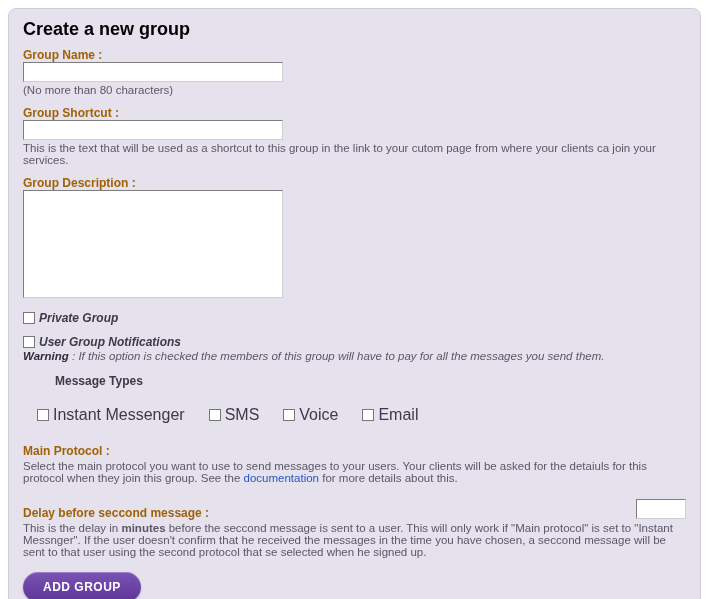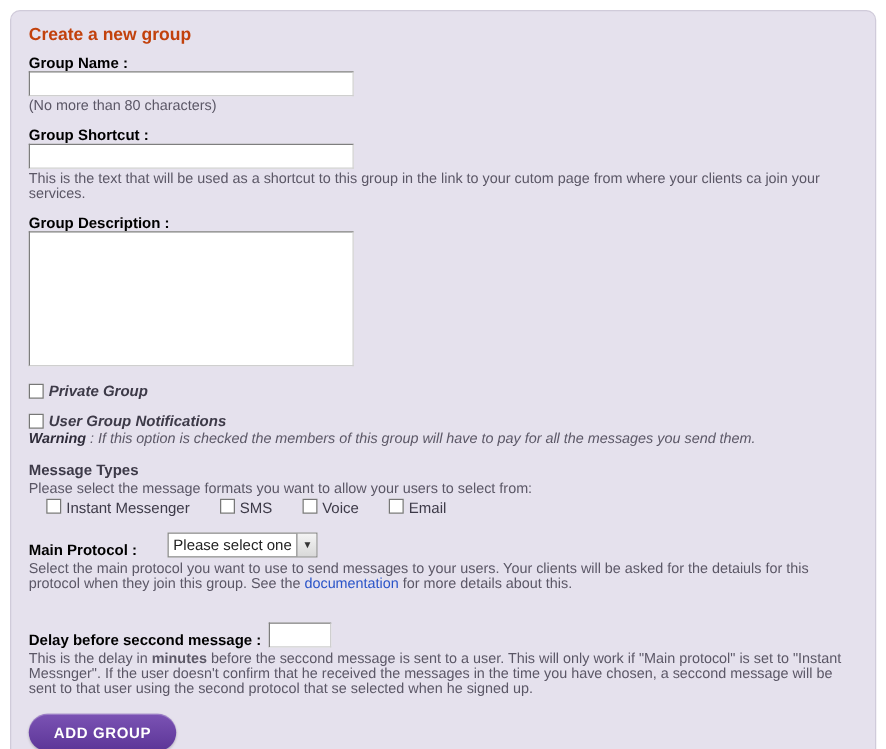--- a/index.html
+++ b/index.html
@@ -13,27 +13,27 @@
     width: 709px;
   }
   .card {
     background: #e5e1ed;
     border: 1px solid #d0cbda;
     border-radius: 8px;
     padding: 10px 14px 22px;
   }
   h1 {
     margin: 0 0 8px;
-    font-size: 14px;
-    color: #c2410c;
+    font-size: 18px;
+    color: #000000;
     font-weight: bold;
   }
   .field-label {
     font-weight: bold;
-    color: #000000;
+    color: #a16207;
     margin-top: 8px;
     font-size: 12px;
   }
   .field-label.inline { display:inline; }
   .txt {
     font-family: inherit;
     font-size: 12px;
     background: #fff;
     border-top: 1px solid #7e7e7e;
     border-left: 1px solid #7e7e7e;
@@ -55,24 +55,24 @@
     width: 12px;
     height: 12px;
     border: 1px solid #777;
     background:#fff;
     display:inline-block;
     vertical-align:middle;
   }
   .cb-label { font-weight: bold; color:#3d3a48; font-size:12px; }
   .warn { font-size:11.5px; color:#5b5766; margin-top:1px; }
   .warn b { color:#2f2c3a; }
-  .section-head { font-weight:bold; color:#3d3a48; font-size:12px; margin-top:12px; }
+  .section-head { font-weight:bold; color:#3d3a48; font-size:12px; margin-top:12px;margin-left:32px; }
   .types-row { margin-top:2px; display:flex; gap:24px; align-items:center; padding-left:14px; }
-  .type-item { display:flex; gap:4px; font-size:12px; color:#3d3a48; }
-  .proto-row { margin-top:12px; display:flex; align-items:center; gap:24px; }
+  .type-item { display:flex; align-items:center; gap:4px; font-size:16px; color:#3d3a48;margin-top:16px; }
+  .proto-row { margin-top:12px; display:flex; align-items:center; gap:13px; }
   .select-wrap {
     display:inline-flex;
     align-items:center;
     background:#fff;
     border: 1px solid #888;
     height: 20px;
     font-size:12px;
     color:#222;
   }
   .select-wrap .sel-text { padding: 0 4px; }
@@ -80,21 +80,21 @@
     width:16px;
     height:100%;
     border-left:1px solid #888;
     background: linear-gradient(#f4f4f4,#d9d9d9);
     display:flex;
     align-items:center;
     justify-content:center;
   }
   .chev { font-size:8px; color:#333; line-height:1; }
   .link { color:#2a54c8; text-decoration:none; }
-  .delay-row { margin-top:24px; display:flex; align-items:center; gap:6px; }
+  .delay-row { margin-top:14px; display:flex; align-items:center; gap:6px;justify-content:space-between; }
   .add-btn {
     margin-top:14px;
     border:none;
     color:#fff;
     font-weight:bold;
     font-size:12px;
     letter-spacing:0.5px;
     padding: 8px 20px;
     background: linear-gradient(#7b53b4,#5c3597);
     border-radius: 16px;
@@ -131,21 +131,20 @@
     <div class="cb-line">
       <span class="cb"></span>
       <span class="cb-label">User Group Notifications</span>
     </div>
     <div class="warn">
       <b>Warning</b><span> : If this option is checked the members of this group will have to pay for all the messages you send them.</span>
     </div>
   </div>
 
   <div class="section-head">Message Types</div>
-  <div class="hint">Please select the message formats you want to allow your users to select from:</div>
   <div class="types-row">
     <div class="type-item">
       <span class="cb"></span>
       <span>Instant Messenger</span>
     </div>
     <div class="type-item">
       <span class="cb"></span>
       <span>SMS</span>
     </div>
     <div class="type-item">
@@ -153,26 +152,20 @@
       <span>Voice</span>
     </div>
     <div class="type-item">
       <span class="cb"></span>
       <span>Email</span>
     </div>
   </div>
 
   <div class="proto-row">
     <span class="field-label inline">Main Protocol :</span>
-    <span class="select-wrap">
-      <span class="sel-text">Please select one</span>
-      <span class="sel-btn">
-          <span class="chev">▼</span>
-        </span>
-    </span>
   </div>
   <div class="hint">
     <span>Select the main protocol you want to use to send messages to your users. Your clients will be asked for the detaiuls for this protocol when they join this group. See the </span><a href="#" class="link">documentation</a><span> for more details about this.</span>
   </div>
 
   <div class="delay-row">
     <span class="field-label inline">Delay before seccond message :</span>
     <input class="txt small" type="text" value="" style="">
   </div>
   <div class="hint">

